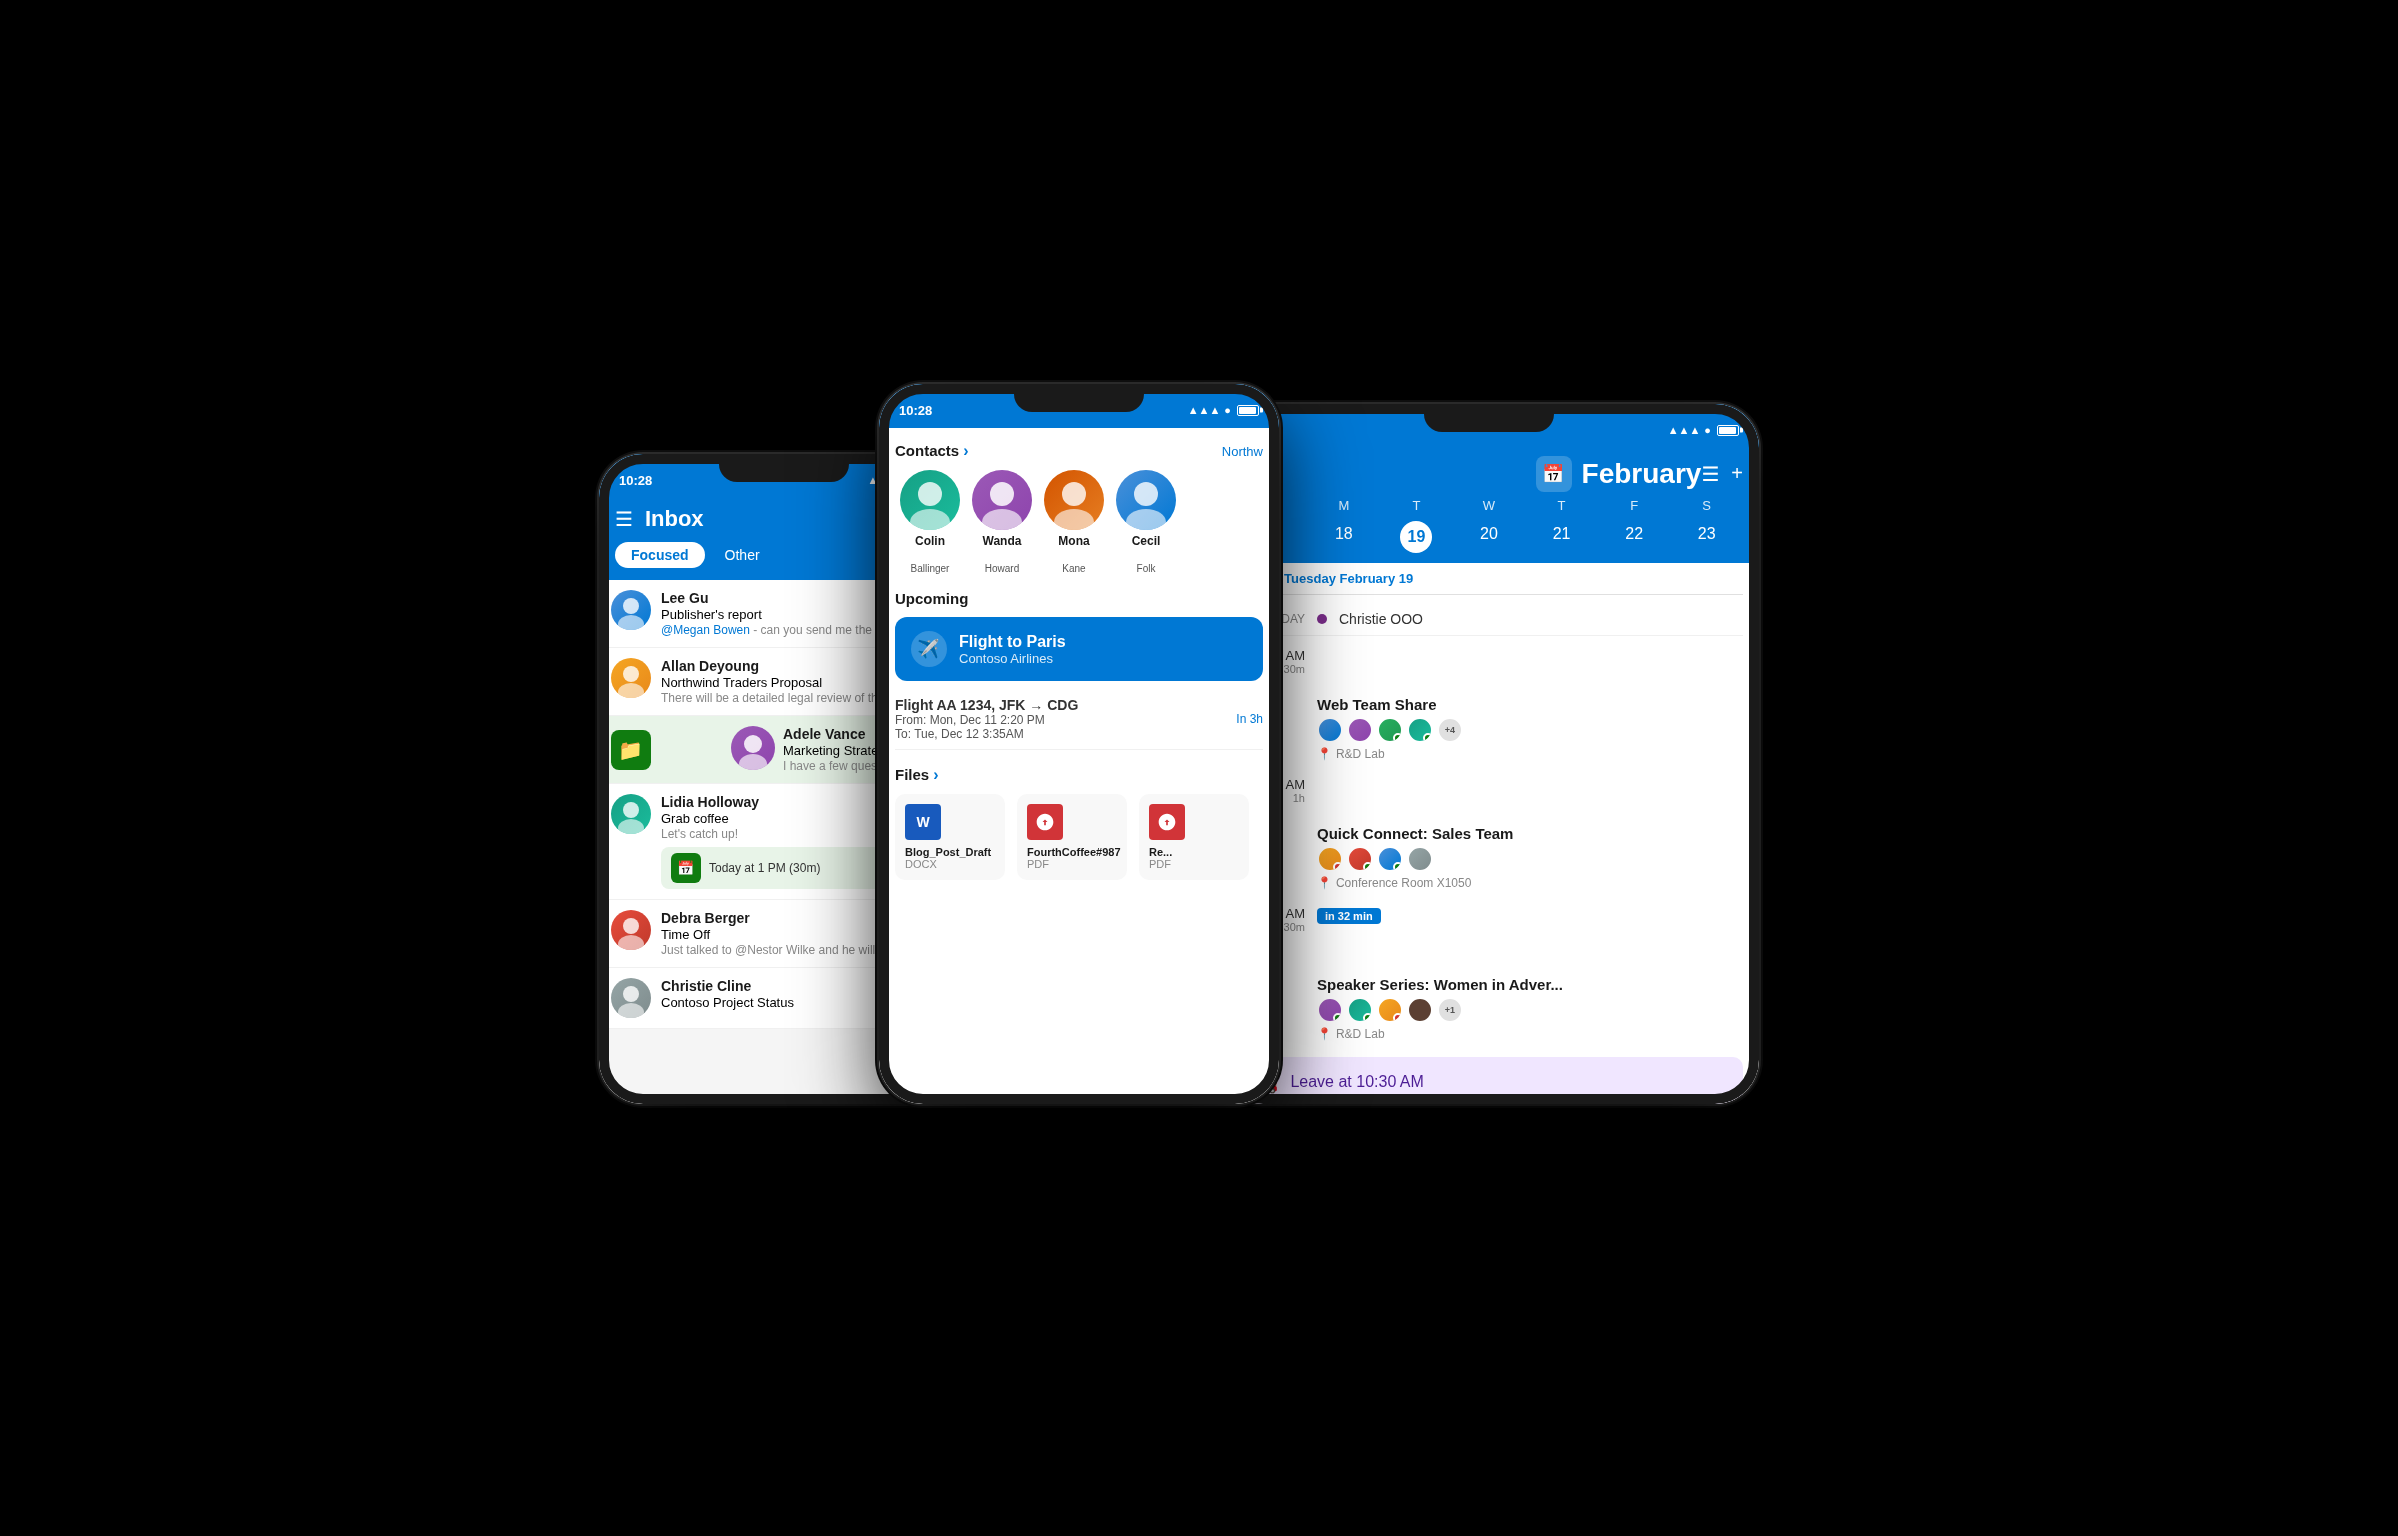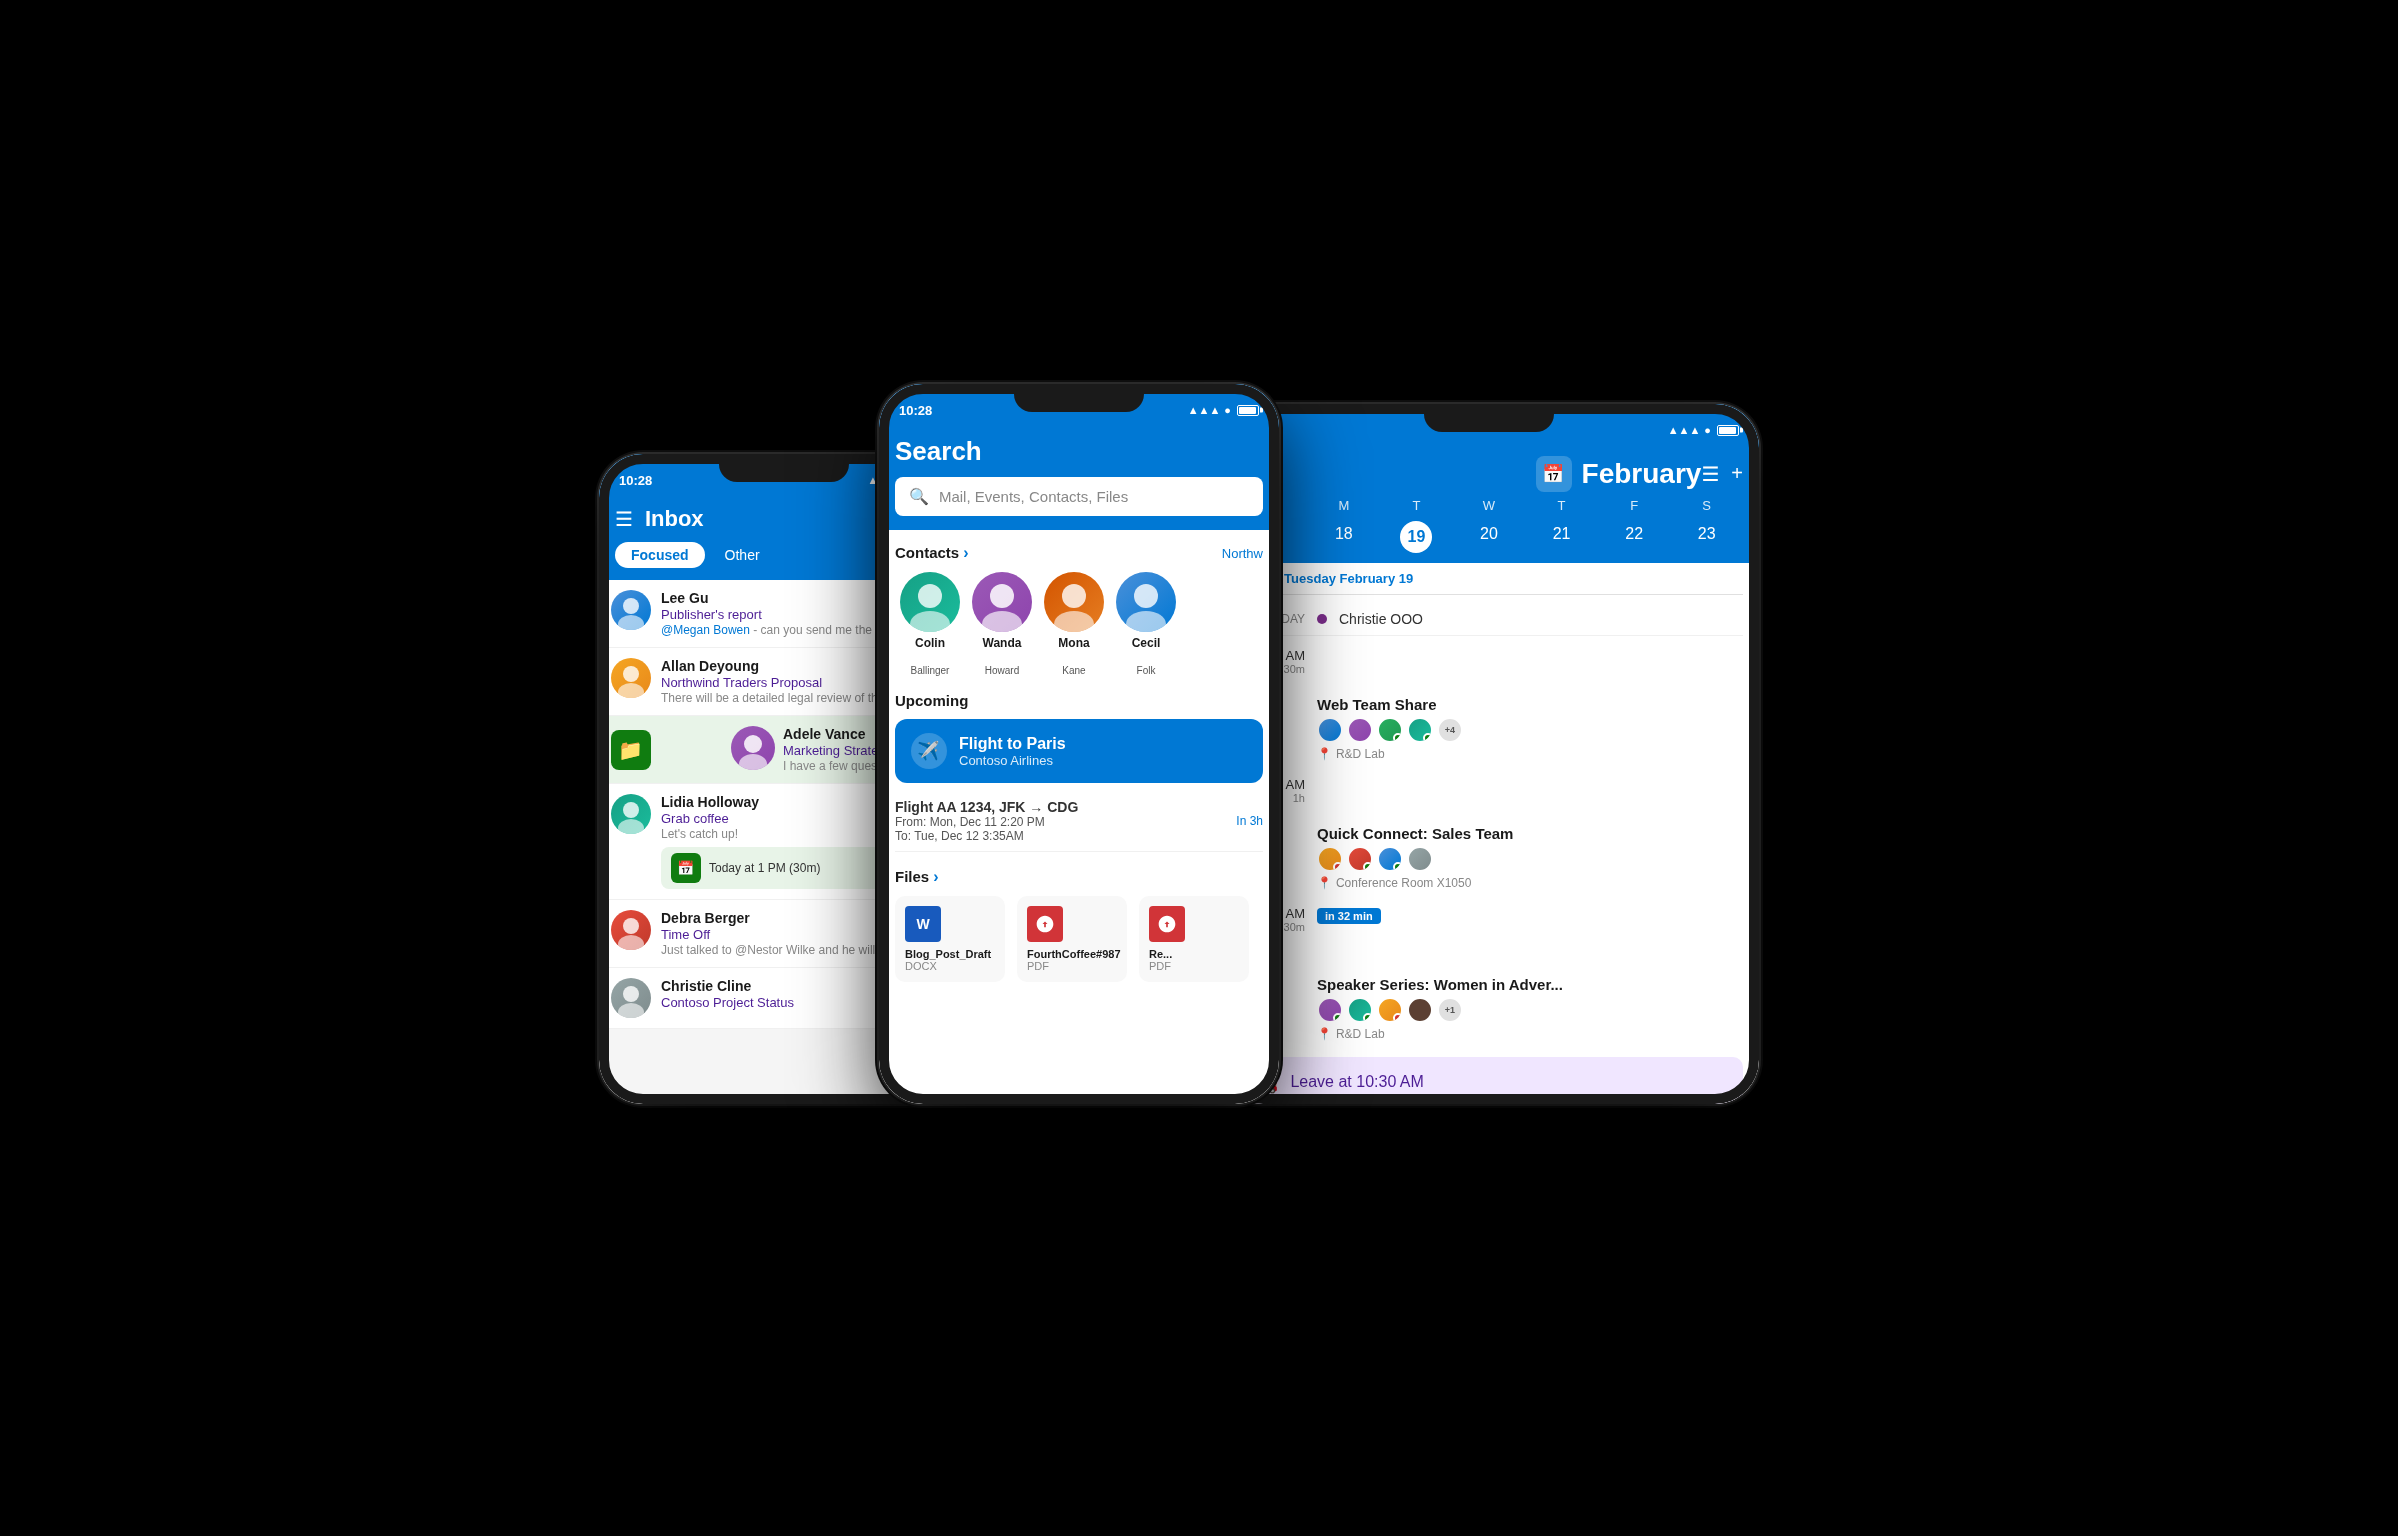--- a/index.html
+++ b/index.html
@@ -189,21 +189,21 @@
       color: #fff;
     }
     .email-content { flex: 1; min-width: 0; }
     .email-name-row {
       display: flex;
       justify-content: space-between;
       align-items: center;
     }
     .email-name { font-size: 14px; font-weight: 600; color: #1a1a1a; }
     .email-date { font-size: 12px; color: #0078d4; }
-    .email-subject { font-size: 13px; font-weight: 500; color: #4c1d95; margin: 1px 0; }
+    .email-subject { font-size: 13px; font-weight: 500; color: #000000; margin: 1px 0; }
     .email-preview { font-size: 12px; color: #888; white-space: nowrap; overflow: hidden; text-overflow: ellipsis; }
     .email-mention { color: #0078d4; }
     .calendar-invite {
       background: #e8f4e8;
       border-radius: 8px;
       padding: 6px 10px;
       display: flex;
       align-items: center;
       gap: 8px;
       margin-top: 6px;
@@ -644,27 +644,20 @@
       <span>10:28</span>
       <div class="status-icons">
         <span>▲▲▲</span>
         <span>●</span>
         <div class="battery">
             <div class="battery-fill"></div>
           </div>
       </div>
     </div>
 
-    <div class="search-header">
-      <div class="search-title">Search</div>
-      <div class="search-bar">
-        <span style="color:#aaa;font-size:16px;">🔍</span>
-        <span class="search-placeholder">Mail, Events, Contacts, Files</span>
-      </div>
-    </div>
 
     <div class="search-body">
 
       <div class="section-header">
         <span class="section-title">Contacts <span style="color:#0078d4;font-size:16px;">›</span></span>
         <span class="section-link">Northw</span>
       </div>
       <div class="contacts-row">
 
         <div class="contact-item">

